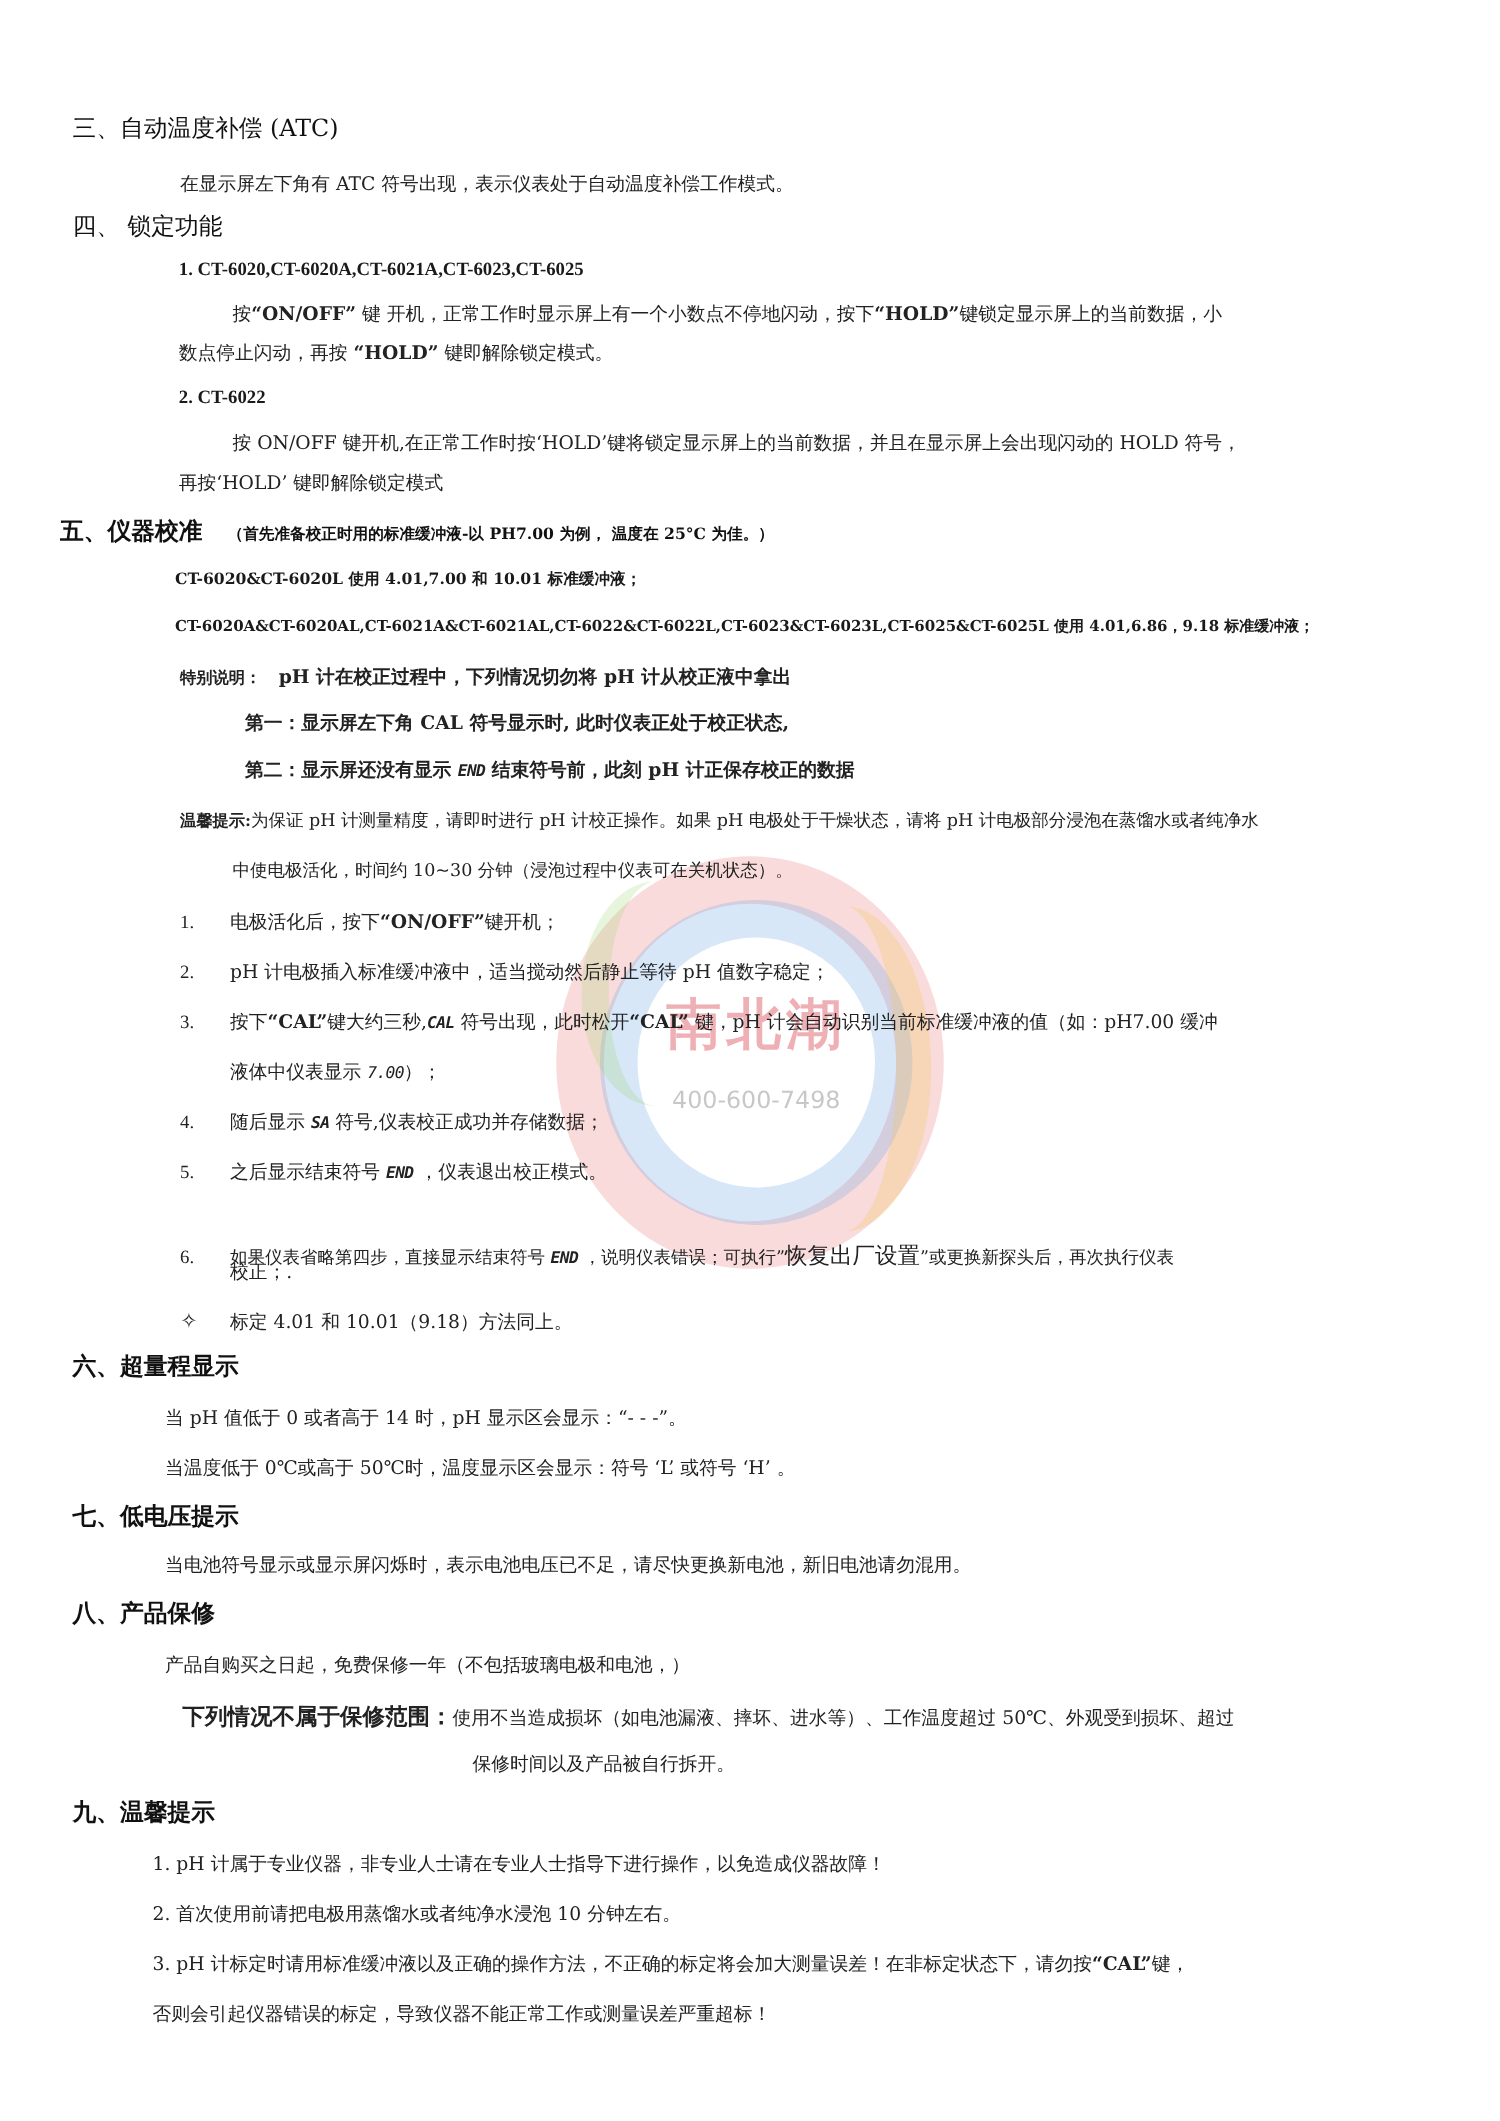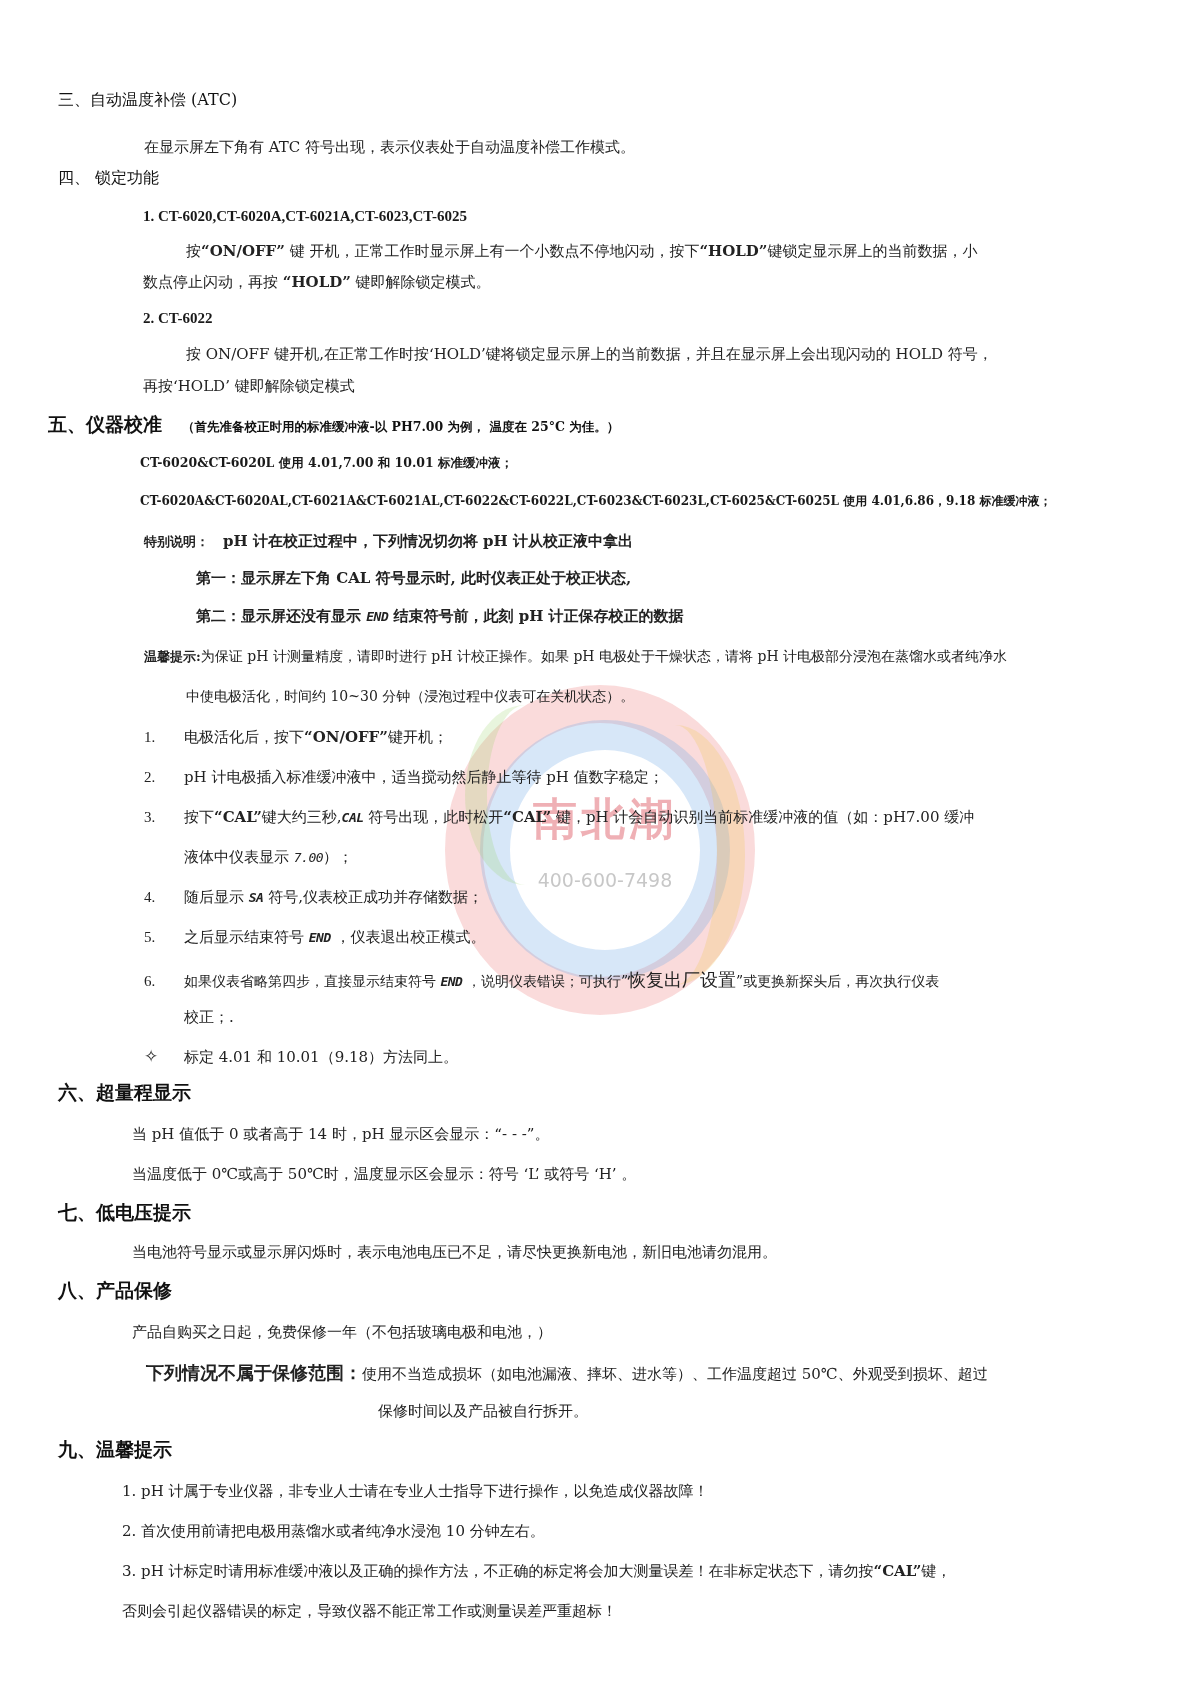--- a/index.html
+++ b/index.html
@@ -1,21 +1,21 @@
 <!DOCTYPE html>
 <html><head>
   <meta charset="utf-8">
   <style>
     html, body { margin:0; padding:0; background:#ffffff; }
     body {
       width:1200px; height:1697px; position:relative; overflow:hidden;
       font-family:"DejaVu Serif","Liberation Serif",serif; color:#1a1a1a;
     }
     .abs { position:absolute; white-space:nowrap; }
-    .h1 { font-size:16px; color:#111; }
+    .h1 { font-size:19px; color:#111; }
     .h1b { font-size:19px; font-weight:bold; color:#111; font-family:"DejaVu Sans","Liberation Sans",sans-serif; }
     .p { font-size:15px; color:#222; }
     .ps { font-size:14px; color:#222; }
     .b { font-weight:bold; }
     .sub { font-size:15px; font-weight:bold; font-family:"Liberation Serif",serif; }
     .small-b { font-size:12.5px; font-weight:bold; }
     .lcd { font-family:"DejaVu Sans Mono","Liberation Mono",monospace; font-style:italic; font-weight:bold; font-size:13px; letter-spacing:-0.5px; }
     .num { display:inline-block; width:40px; font-family:"Liberation Serif",serif; }
     
     .wm { position:absolute; left:455px; top:665px; width:300px; height:400px; pointer-events:none; }
@@ -77,21 +77,21 @@
 </div>
 <div class="abs p" style="left:184px;top:848px;">
   <span>液体中仪表显示 </span><span class="lcd" style="font-weight:normal;">7.00</span><span>）；</span>
 </div>
 <div class="abs p" style="left:144px;top:888px;">
   <span class="num">4.</span><span>随后显示 </span><span class="lcd">SA</span><span> 符号,仪表校正成功并存储数据；</span>
 </div>
 <div class="abs p" style="left:144px;top:928px;">
   <span class="num">5.</span><span>之后显示结束符号 </span><span class="lcd">END</span><span> ，仪表退出校正模式。</span>
 </div>
-<div class="abs ps" style="left:144px;top:968px;">
+<div class="abs ps" style="left:144px;top:992px;">
   <span class="num" style="font-size:15px;">6.</span><span>如果仪表省略第四步，直接显示结束符号 </span><span class="lcd">END</span><span> ，说明仪表错误；可执行”</span><span style="font-size:18px;font-family:'DejaVu Sans',sans-serif;">恢复出厂设置</span><span>”或更换新探头后，再次执行仪表</span>
 </div>
 <div class="abs p" style="left:184px;top:1008px;">校正；.</div>
 <div class="abs p" style="left:144px;top:1046px;">
   <span class="num" style="font-size:17px;">✧</span><span>标定 4.01 和 10.01（9.18）方法同上。</span>
 </div>
 
 <div class="abs h1b" style="left:58px;top:1080px;">六、超量程显示</div>
 <div class="abs p" style="left:132px;top:1125px;">当 pH 值低于 0  或者高于  14 时，pH 显示区会显示：“- - -”。</div>
 <div class="abs p" style="left:132px;top:1165px;">当温度低于 0℃或高于 50℃时，温度显示区会显示：符号 ‘L’ 或符号 ‘H’ 。</div>

